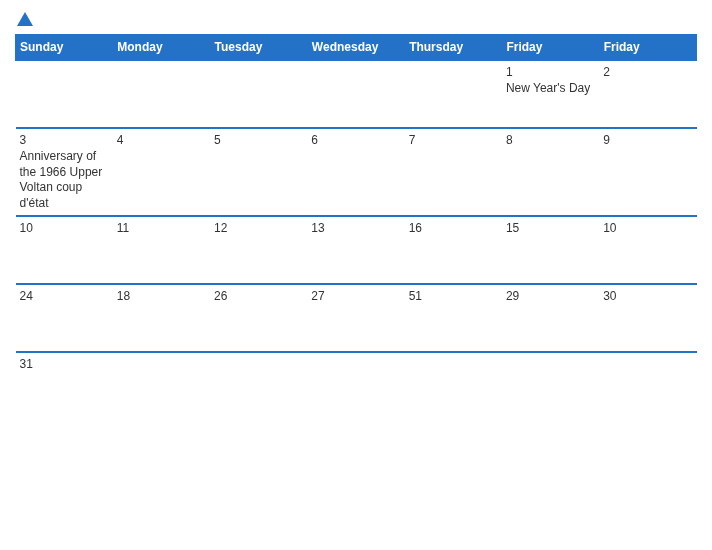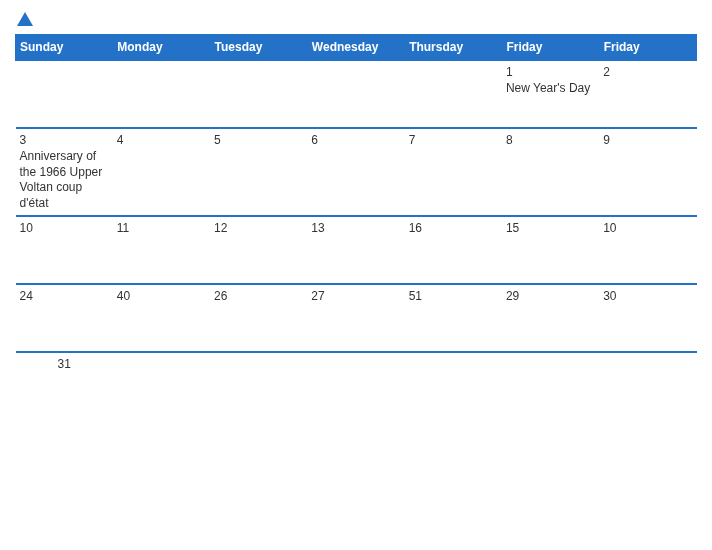--- a/index.html
+++ b/index.html
@@ -98,21 +98,20 @@
       margin-bottom: 2px;
     }
     .day-event {
       font-size: 12px;
       color: #333;
       line-height: 1.3;
     }
     
     .calendar-table tbody tr:last-child td {
       height: 55px;
-      text-align: center;
     }
   </style>
 </head>
 <body>
 
 <div class="page">
   <div class="header">
     <div class="logo-wrapper">
       <div class="logo-top-row">
         <span class="logo-text-general"></span>
@@ -190,21 +189,21 @@
           </td>
           <td>
             <span class="day-number">10</span>
           </td>
         </tr>
         <tr>
           <td>
             <span class="day-number">24</span>
           </td>
           <td>
-            <span class="day-number">40</span>
+            <span class="day-number">18</span>
           </td>
           <td>
             <span class="day-number">26</span>
           </td>
           <td>
             <span class="day-number">27</span>
           </td>
           <td>
             <span class="day-number">51</span>
           </td>

